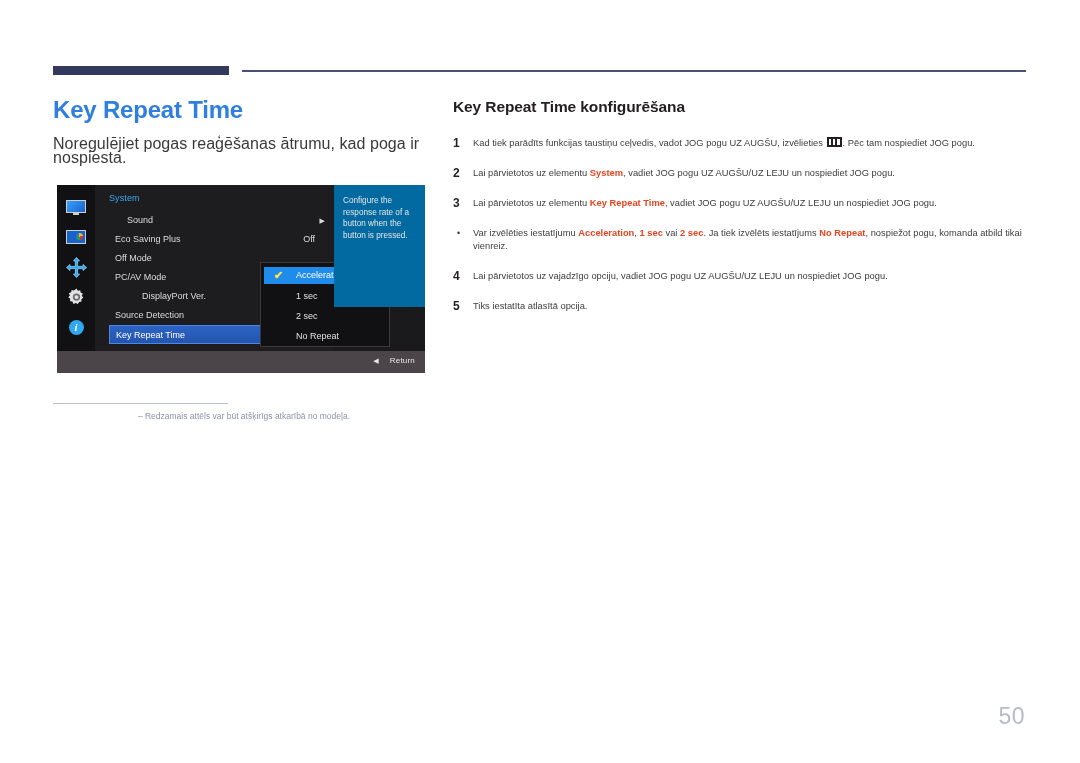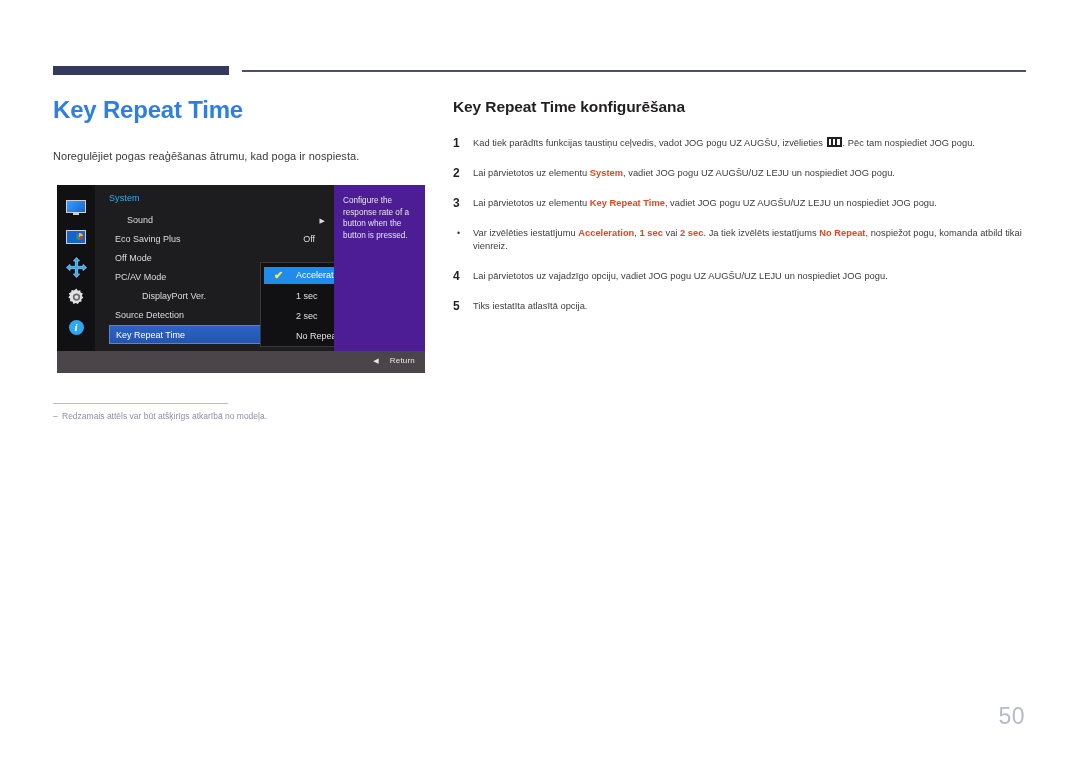--- a/index.html
+++ b/index.html
@@ -44,22 +44,22 @@
   .page-title {
     font-size: 24px;
     font-weight: bold;
     color: #2f7fe0;
     letter-spacing: -0.2px;
     line-height: 28px;
     margin: 0;
     padding: 0;
   }
   .lead-text {
-    margin-top: 25px;
-    font-size: 11px;
+    margin-top: 13px;
+    font-size: 16px;
     color: #3a3a3a;
     line-height: 14px;
     letter-spacing: 0.05px;
   }
 
   
   .osd {
     position: absolute;
     left: 57px;
     top: 185px;
@@ -240,22 +240,22 @@
     font-size: 11px;
     font-weight: bold;
     line-height: 17px;
   }
 
   
   .osd-help {
     position: absolute;
     left: 277px; top: 0;
     width: 91px;
-    height: 188px;
-    background: #4c1d95;
+    height: 122px;
+    background: #0369a1;
   }
   .osd-help p {
     margin: 0;
     padding: 10px 6px 0 9px;
     font-size: 8.2px;
     line-height: 11.5px;
     color: #e6e6e6;
   }
 
   
@@ -292,20 +292,21 @@
     background: #b9bdd2;
   }
   .footnote {
     position: absolute;
     left: 53px;
     top: 410px;
     width: 380px;
     font-size: 8.5px;
     color: #8d91a8;
     line-height: 12px;
+    text-align: center;
   }
   .footnote .dash {
     display: inline-block;
     width: 9px;
     color: #8d91a8;
   }
 
   
   .right-col {
     position: absolute;

